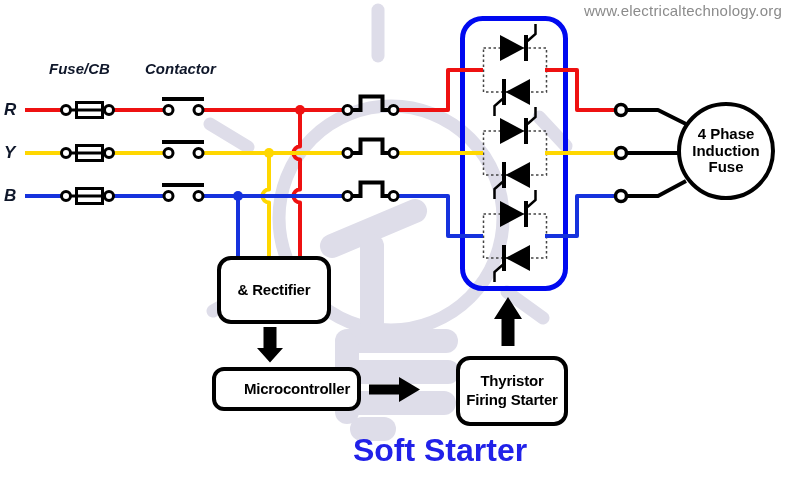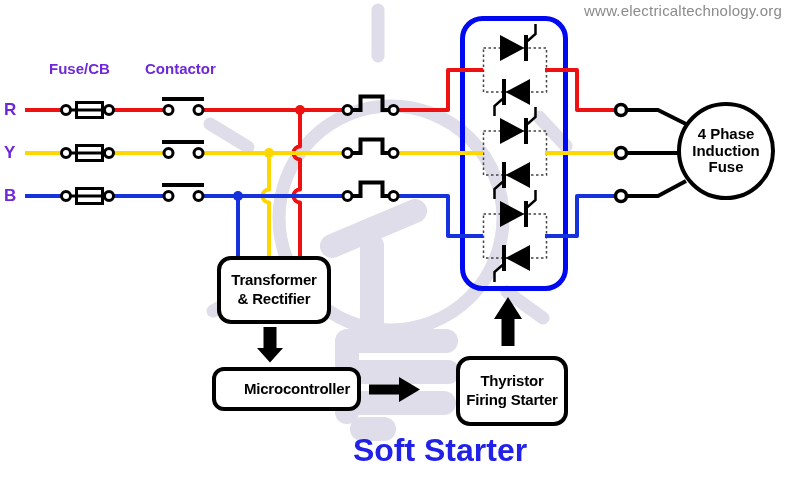--- a/index.html
+++ b/index.html
@@ -1,19 +1,19 @@
 <!DOCTYPE html>
 <html><head>
 <meta charset="utf-8">
 <style>
   html,body{margin:0;padding:0;background:#fff;}
   #page{position:relative;width:790px;height:481px;background:#fff;overflow:hidden;
         font-family:"Liberation Sans", sans-serif;}
   svg{position:absolute;left:0;top:0;}
-  .lbl{position:absolute;font-weight:bold;color:#6d28d9;}
+  .lbl{position:absolute;font-weight:bold;color:#0f172a;font-style:italic;}
   .phase-lbl{font-size:17px;}
   .comp-lbl{font-size:15px;}
   .wm-text{position:absolute;top:2px;right:8px;font-size:15px;color:#8b8b8b;
            font-weight:400;letter-spacing:.2px;}
   .box{position:absolute;border:4px solid #000;border-radius:14px;background:#fff;
        display:flex;flex-direction:column;align-items:center;justify-content:center;
        font-weight:bold;font-size:15px;line-height:1.25;text-align:center;
        letter-spacing:-0.2px;color:#000;}
   .box.micro{border-radius:12px;padding-left:21px;}
   .motor{position:absolute;left:677px;top:102px;width:90px;height:90px;
@@ -179,21 +179,20 @@
   <div class="wm-text">www.electricaltechnology.org</div>
 
   <div class="lbl phase-lbl" style="left:4px;top:100px;">R</div>
   <div class="lbl phase-lbl" style="left:4px;top:143px;">Y</div>
   <div class="lbl phase-lbl" style="left:4px;top:186px;">B</div>
 
   <div class="lbl comp-lbl" style="left:49px;top:60px;">Fuse/CB</div>
   <div class="lbl comp-lbl" style="left:145px;top:60px;">Contactor</div>
 
   <div class="box" style="left:217px;top:256px;width:106px;height:60px;">
-    <span>Transformer</span>
     <span>&amp; Rectifier</span>
   </div>
 
   <div class="box micro" style="left:212px;top:367px;width:120px;height:36px;">
     <span>Microcontroller</span>
   </div>
 
   <div class="box" style="left:456px;top:356px;width:104px;height:62px;">
     <span>Thyristor</span>
     <span>Firing Starter</span>

